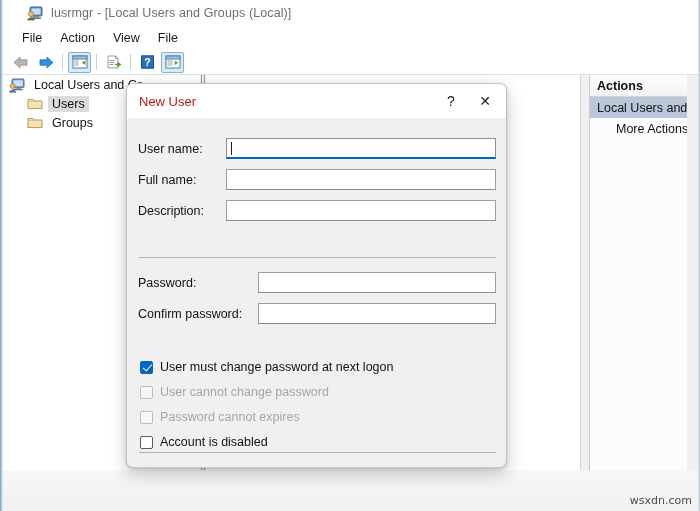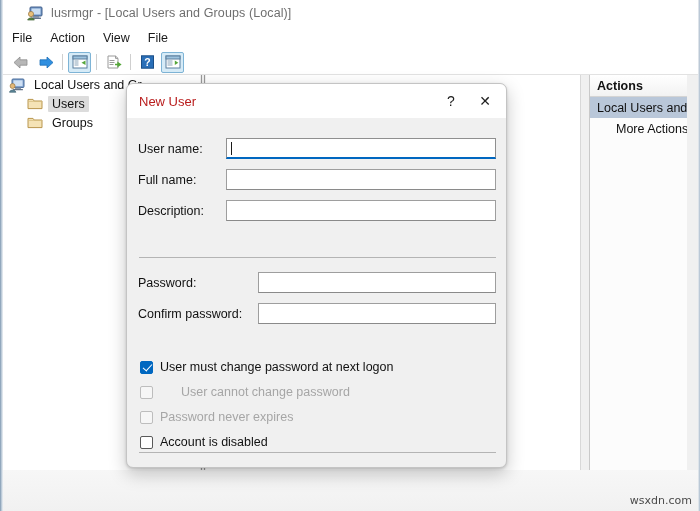--- a/index.html
+++ b/index.html
@@ -65,21 +65,21 @@
   }
 
   
   #menu-bar {
     position: absolute;
     left: 3px; top: 26px;
     width: 695px; height: 24px;
     background: #ffffff;
     display: flex;
     align-items: center;
-    padding-left: 0;
+    padding-left: 10px;
     box-sizing: border-box;
   }
   .menu-item {
     font-size: 12.5px;
     color: #1a1a1a;
     padding: 3px 9px;
     cursor: default;
     white-space: nowrap;
   }
 
@@ -578,28 +578,28 @@
       </div>
       <div class="field-input" style="left:131px; top:185px; width:238px;">
         <span></span>
       </div>
 
       <div class="check-row" style="top:240px;">
         <span class="cbox checked"></span>
         <span class="check-label">User must change password at next logon</span>
       </div>
 
-      <div class="check-row" style="top:265px;gap:21px;">
+      <div class="check-row" style="top:265px;">
         <span class="cbox disabled"></span>
         <span class="check-label disabled">User cannot change password</span>
       </div>
 
       <div class="check-row" style="top:290px;">
         <span class="cbox disabled"></span>
-        <span class="check-label disabled">Password never expires</span>
+        <span class="check-label disabled">Password cannot expires</span>
       </div>
 
       <div class="check-row" style="top:315px;">
         <span class="cbox"></span>
         <span class="check-label">Account is disabled</span>
       </div>
 
       <div class="sep-line" style="top:334px;"></div>
 
     </div>

